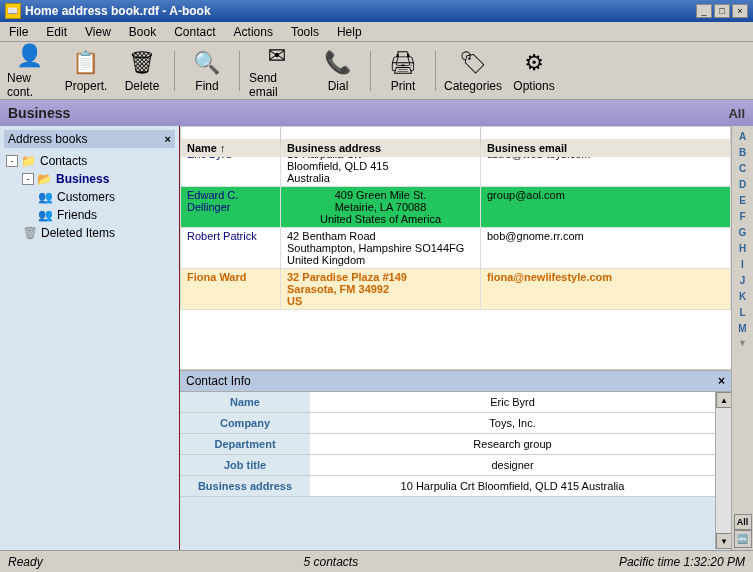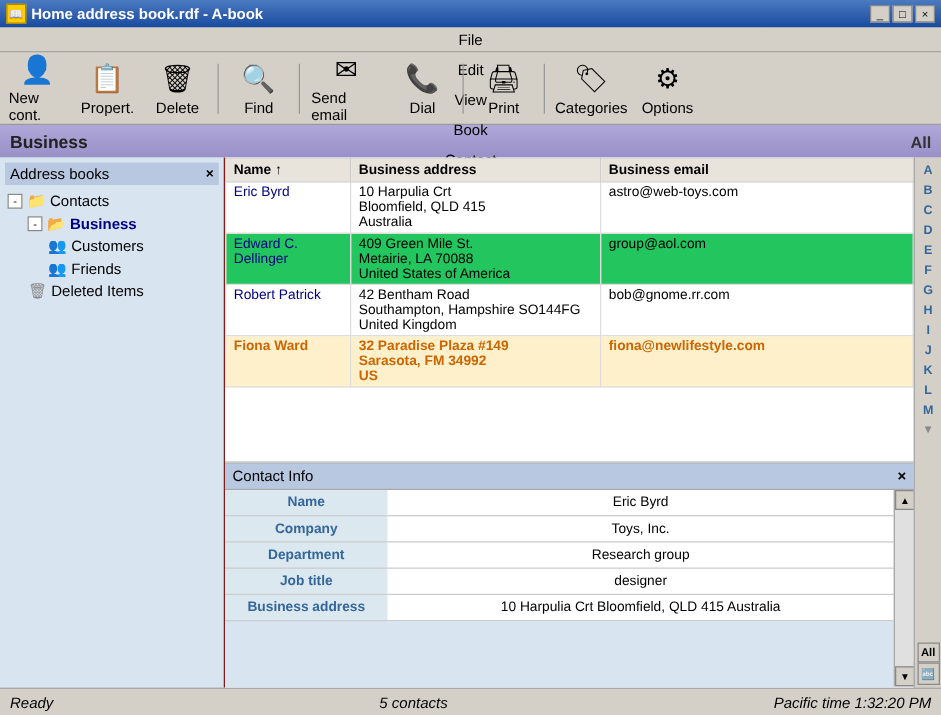--- a/index.html
+++ b/index.html
@@ -23,21 +23,20 @@
 
     
     .menu-bar {
       background: #d4d0c8;
       border-bottom: 1px solid #999;
       padding: 2px 4px;
       display: flex;
       gap: 8px;
       height: 20px;
       align-items: center;
-      flex-direction: column;
     }
     .menu-item { padding: 1px 5px; cursor: pointer; font-size: 12px; }
 
     
     .toolbar {
       background: #d4d0c8;
       border-bottom: 1px solid #999;
       padding: 3px 4px;
       display: flex;
       align-items: center;
@@ -126,21 +125,21 @@
       border-collapse: collapse;
     }
     .contact-table th {
       background: #e8e4dc;
       border: 1px solid #ccc;
       padding: 3px 6px;
       text-align: left;
       font-weight: bold;
       font-size: 11px;
       position: sticky;
-      top: 0;
+      top: 12px;
     }
     .contact-table td {
       border: 1px solid #ddd;
       padding: 2px 6px;
       vertical-align: top;
       font-size: 11px;
     }
     .row-normal { background: white; }
     .row-selected { background: #22c55e; }
     .row-orange { background: #fff0cc; }
@@ -368,21 +367,21 @@
         <tbody>
 
           <tr class="row-normal">
             <td class="name-col">Eric Byrd</td>
             <td style="white-space:pre-line;font-size:11px;">10 Harpulia Crt<br>Bloomfield, QLD 415<br>Australia</td>
             <td>astro@web-toys.com</td>
           </tr>
 
           <tr class="row-selected">
             <td class="name-col">Edward C. Dellinger</td>
-            <td style="white-space:pre-line;font-size:11px;">409 Green Mile St.<br>Metairie, LA 70088<br>United States of America</td>
+            <td style="white-space:pre-line;font-size:11px;text-align:center;">409 Green Mile St.<br>Metairie, LA 70088<br>United States of America</td>
             <td>group@aol.com</td>
           </tr>
 
           <tr class="row-normal">
             <td class="name-col">Robert Patrick</td>
             <td style="white-space:pre-line;font-size:11px;">42 Bentham Road<br>Southampton, Hampshire SO144FG<br>United Kingdom</td>
             <td>bob@gnome.rr.com</td>
           </tr>
 
           <tr class="row-orange">

